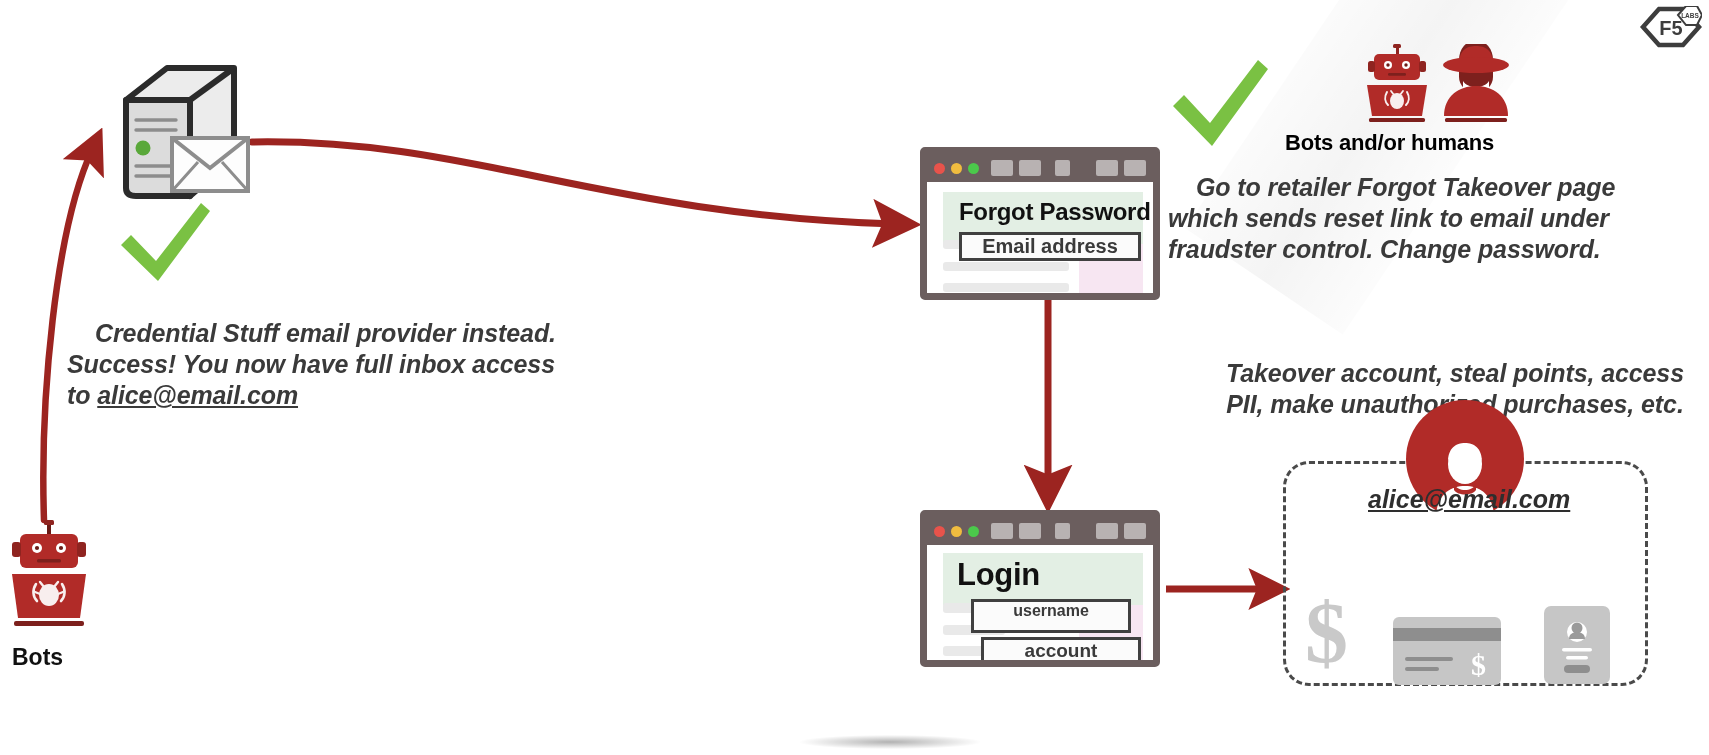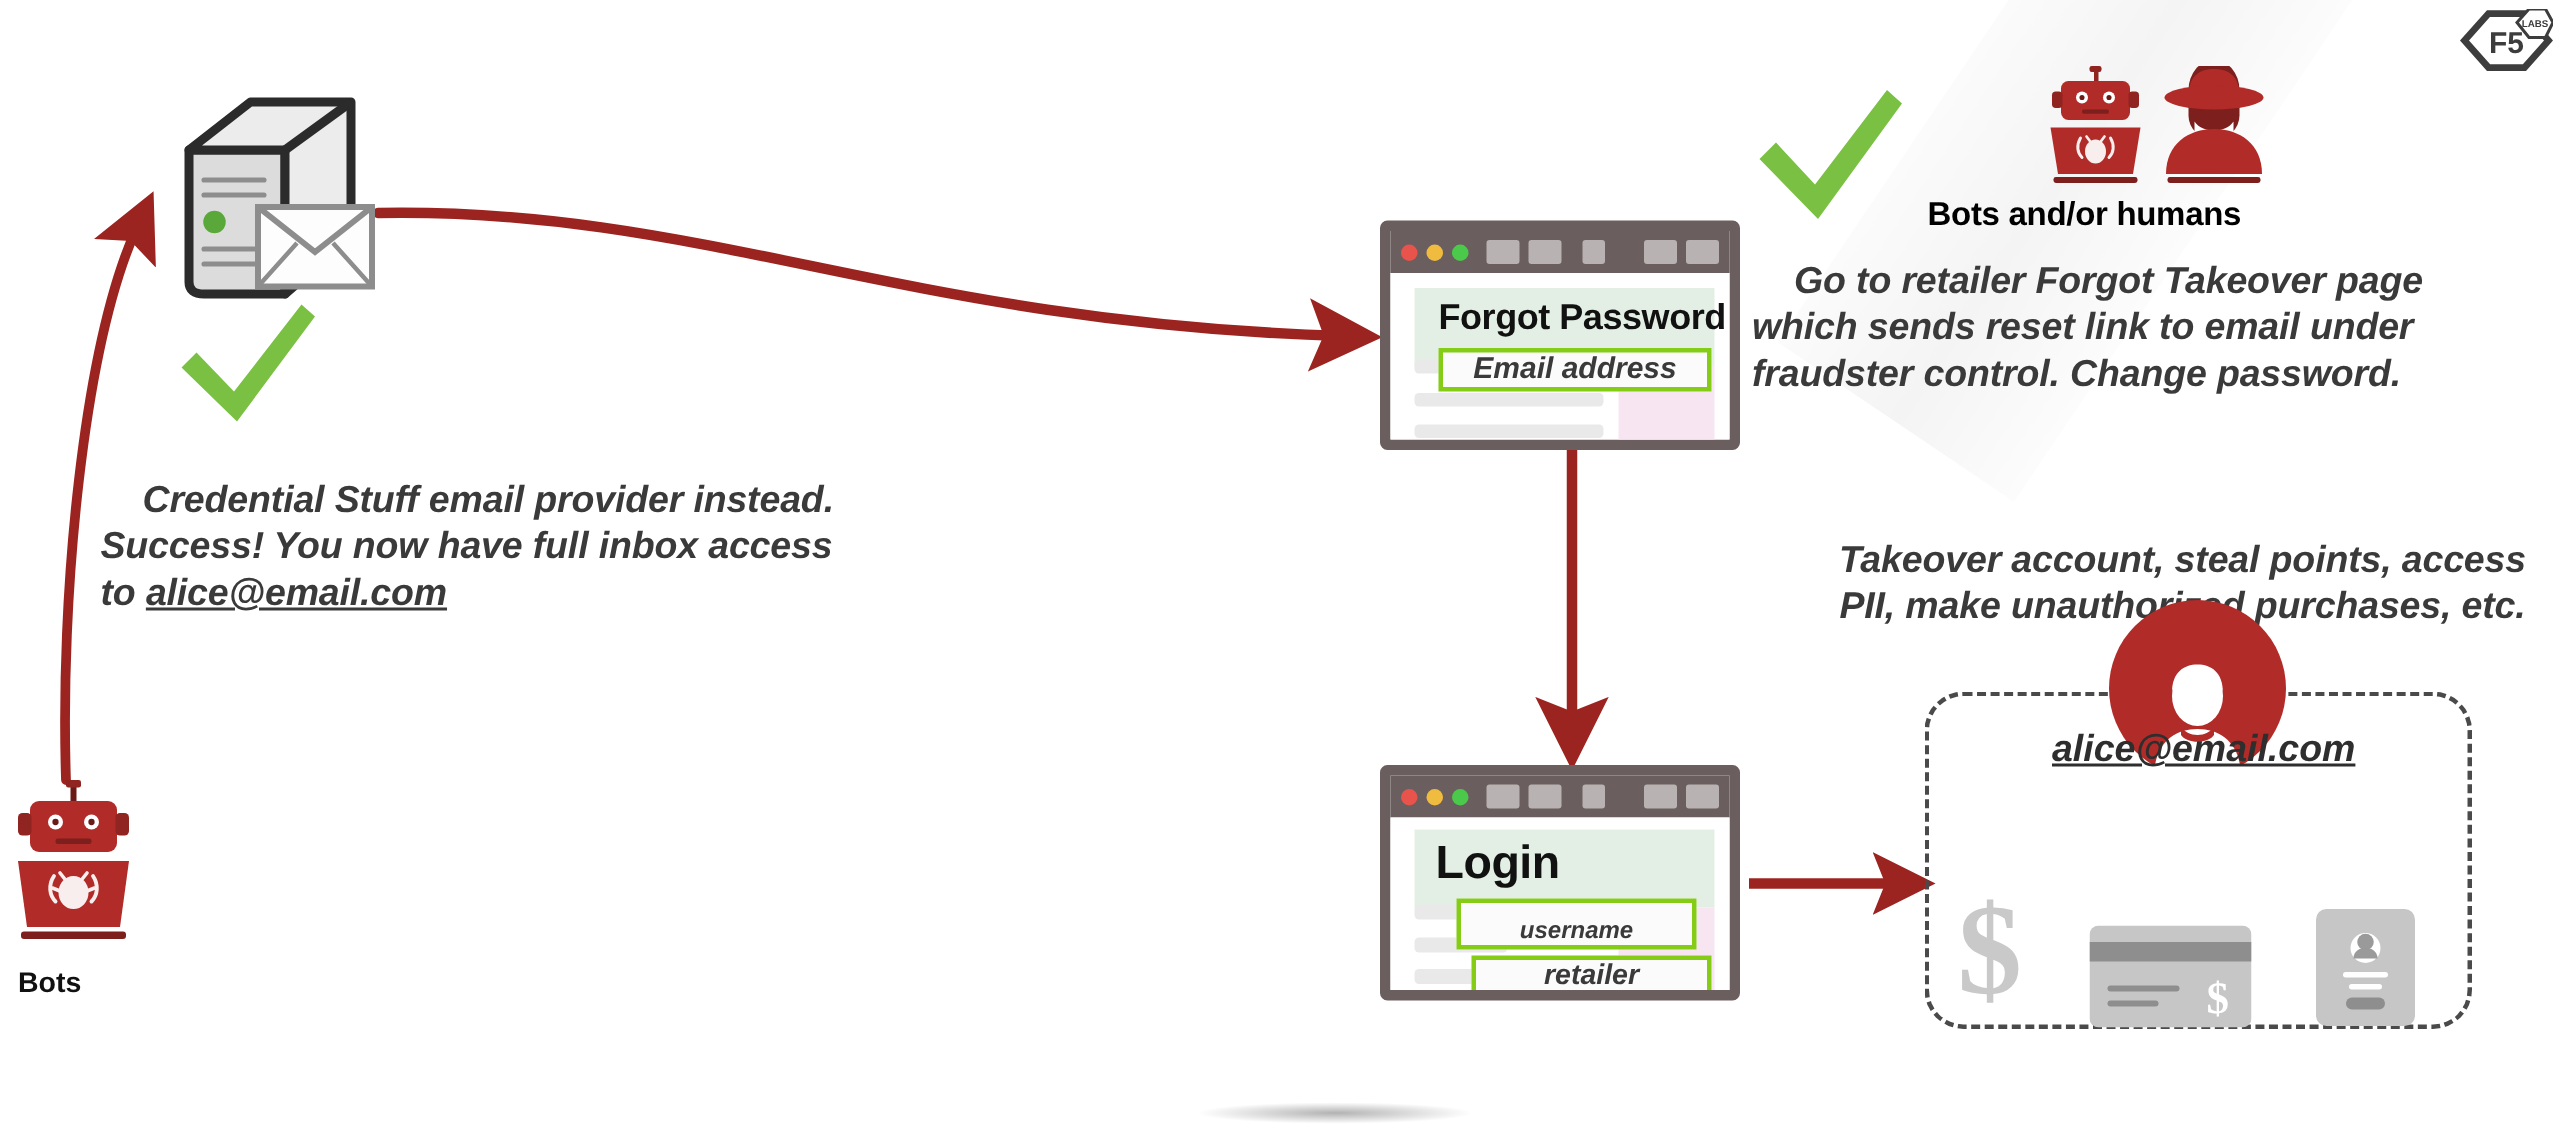--- a/index.html
+++ b/index.html
@@ -57,21 +57,21 @@
   .heading {
     font-weight: bold;
     color: #000000;
     font-size: 22px;
     letter-spacing: -0.2px;
   }
 
   
   .bots-label {
     font-weight: bold;
-    font-size: 19px;
+    font-size: 23px;
     color: #111;
   }
 
   
   .browser {
     position: absolute;
     background: #ffffff;
     border: 7px solid #6b5e5e;
     border-radius: 5px;
     box-sizing: border-box;
@@ -112,26 +112,25 @@
   }
   .form-title {
     position: absolute;
     font-weight: bold;
     color: #111;
     letter-spacing: -0.3px;
   }
   .field {
     position: absolute;
     background: #fbfbfb;
-    border: 3px solid #84cc16;
+    border: 3px solid #404040;
     box-sizing: border-box;
     display: flex;
-    align-items: flex-end;
+    align-items: flex-start;
     justify-content: center;
-    font-style: italic;
     font-weight: bold;
     color: #3a3a3a;
   }
 
   
   .account-box {
     position: absolute;
     border: 3px dashed #4a4a4a;
     border-radius: 26px;
     box-sizing: border-box;
@@ -299,21 +298,21 @@
       <div class="green-panel" style="left:16px; top:8px; width:200px; height:52px;"></div>
       <div class="pink-panel" style="left:152px; top:60px; width:64px; height:58px;"></div>
       <div class="gray-line" style="left:16px; top:58px; width:62px; height:10px;"></div>
       <div class="gray-line" style="left:16px; top:80px; width:62px; height:10px;"></div>
       <div class="gray-line" style="left:16px; top:101px; width:62px; height:10px;"></div>
       <div class="form-title" style="left:30px; top:12px; font-size:31px;">Login</div>
       <div class="field" style="left:44px; top:54px; width:160px; height:34px; font-size:16px;">
         <span>username</span>
       </div>
       <div class="field" style="left:54px; top:92px; width:160px; height:28px; font-size:19px;">
-        <span>retailer</span>
+        <span>account</span>
       </div>
     </div>
   </div>
 
   <svg class="abs" style="left:1168px; top:54px;" width="105" height="100" viewBox="0 0 105 100">
     <path d="M5,52 L16,41 L42,69 L90,6 L100,15 L44,92 Z" fill="#7ac143"></path>
   </svg>
 
   <div class="abs" style="left:1357px; top:44px;">
     <svg width="170" height="78" viewBox="0 0 170 78">

